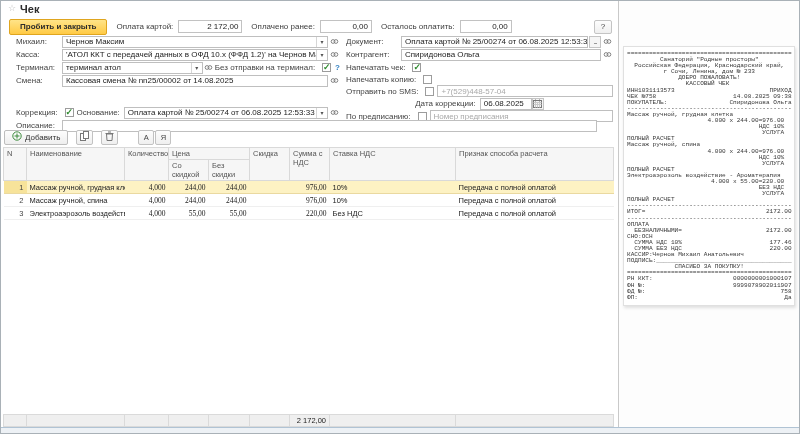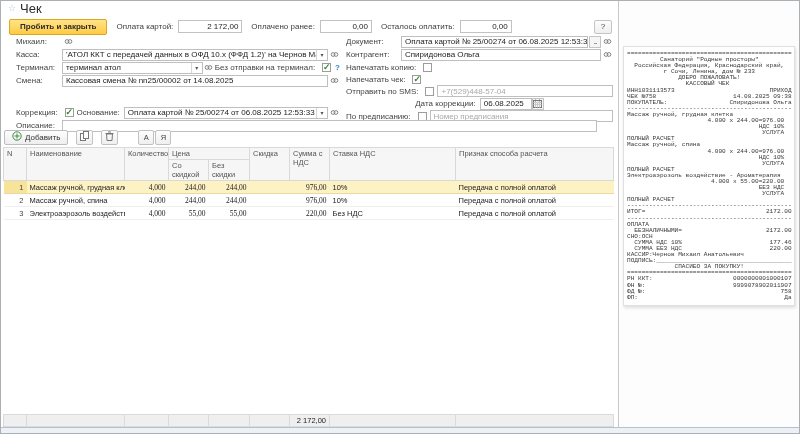--- a/index.html
+++ b/index.html
@@ -3,21 +3,21 @@
 <meta charset="utf-8">
 <style>
   * { margin:0; padding:0; box-sizing:border-box; }
   html,body { width:800px; height:434px; background:#e9e9e9; }
   body { font-family:"Liberation Sans", sans-serif; font-size:8px; color:#333; }
   .window { position:relative; width:800px; height:434px; background:#fff; border:1px solid #a9b1b7; overflow:hidden; }
 
   
   .titlebar { position:absolute; top:0; left:0; right:0; height:15px; display:flex; align-items:center; gap:4px; padding-left:7px; background:#fff; }
   .star { color:#bfbfbf; font-size:9px; line-height:1; }
-  .title { font-weight:normal; font-size:13px; color:#2c2c2c; }
+  .title { font-weight:bold; font-size:11px; color:#2c2c2c; }
 
   
   .left-panel { position:absolute; top:15px; left:0; width:619px; bottom:6px; background:#fff; }
   .right-panel { position:absolute; top:0; right:0; width:181px; bottom:6px; border-left:1px solid #c9c9c9; background:#fdfdfd; }
   .bottom-bar { position:absolute; left:0; right:0; bottom:0; height:6px; background:#edf1f5; border-top:1px solid #b0c3d4; }
 
   
   .cmdbar { position:absolute; top:2px; left:8px; right:8px; height:17px; display:flex; align-items:center; gap:5px; }
   .btn-main { height:16px; padding:0 10px; display:flex; align-items:center; background:linear-gradient(#ffe489,#ffca45); border:1px solid #dfa51f; border-radius:2px; font-weight:bold; font-size:8px; color:#2b2b2b; cursor:default; }
   .pay-label { color:#3c3c3c; white-space:nowrap; margin-left:4px; }
@@ -135,20 +135,24 @@
       <span class="pay-label">Осталось оплатить:</span>
       <div class="pay-value w52">0,00</div>
       <div class="help-btn">?</div>
     </div>
 
     <div class="form">
 
       <div class="fcol-l">
         <div class="frow">
           <span class="flabel">Михаил:</span>
+          <span class="fld">
+            <span class="val">Чернов Максим</span>
+            <span class="dd"></span>
+          </span>
           <span class="lnkbtn">
               <svg width="9" height="9" viewBox="0 0 10 10">
                 <circle cx="3.4" cy="5" r="2.1" fill="none" stroke="#777"></circle>
                 <circle cx="6.6" cy="5" r="2.1" fill="none" stroke="#777"></circle>
               </svg>
             </span>
         </div>
         <div class="frow">
           <span class="flabel">Касса:</span>
           <span class="fld">
@@ -228,26 +232,26 @@
             <span class="val">Спиридонова Ольга</span>
           </span>
           <span class="lnkbtn">
               <svg width="9" height="9" viewBox="0 0 10 10">
                 <circle cx="3.4" cy="5" r="2.1" fill="none" stroke="#777"></circle>
                 <circle cx="6.6" cy="5" r="2.1" fill="none" stroke="#777"></circle>
               </svg>
             </span>
         </div>
         <div class="frow">
+          <span class="flabel auto">Напечатать чек:</span>
+          <span class="cb checked"></span>
+        </div>
+        <div class="frow">
           <span class="flabel auto">Напечатать копию:</span>
           <span class="cb"></span>
-        </div>
-        <div class="frow">
-          <span class="flabel auto">Напечатать чек:</span>
-          <span class="cb checked"></span>
         </div>
         <div class="frow">
           <span class="flabel auto">Отправить по SMS:</span>
           <span class="cb"></span>
           <span class="fld">
             <span class="val ghost">+7(529)448-57-04</span>
           </span>
         </div>
         <div class="frow tall">
           <span class="flabel auto">Дата коррекции:</span>

